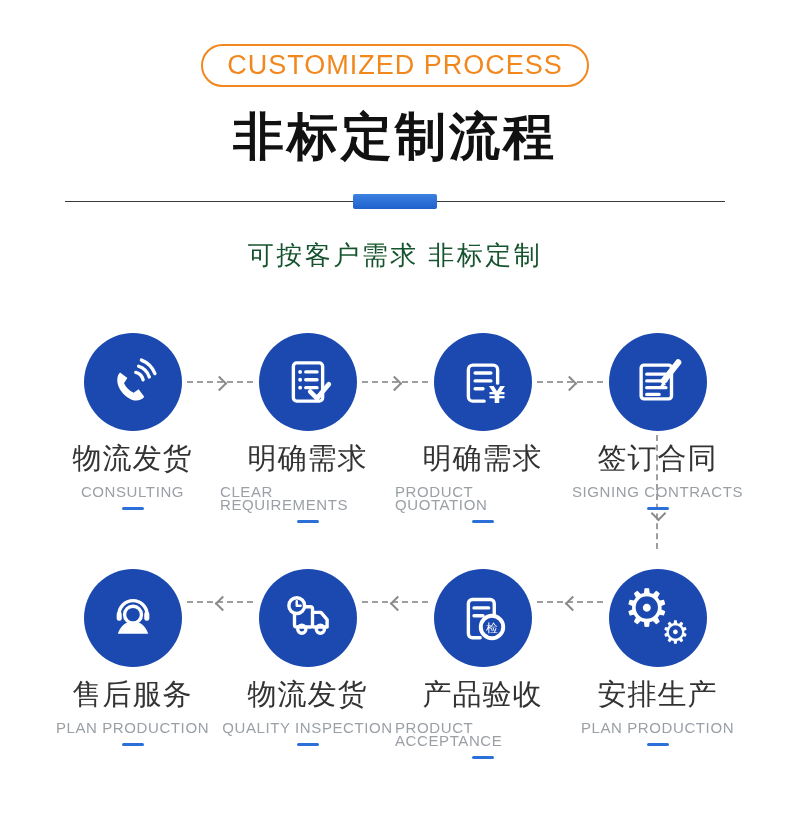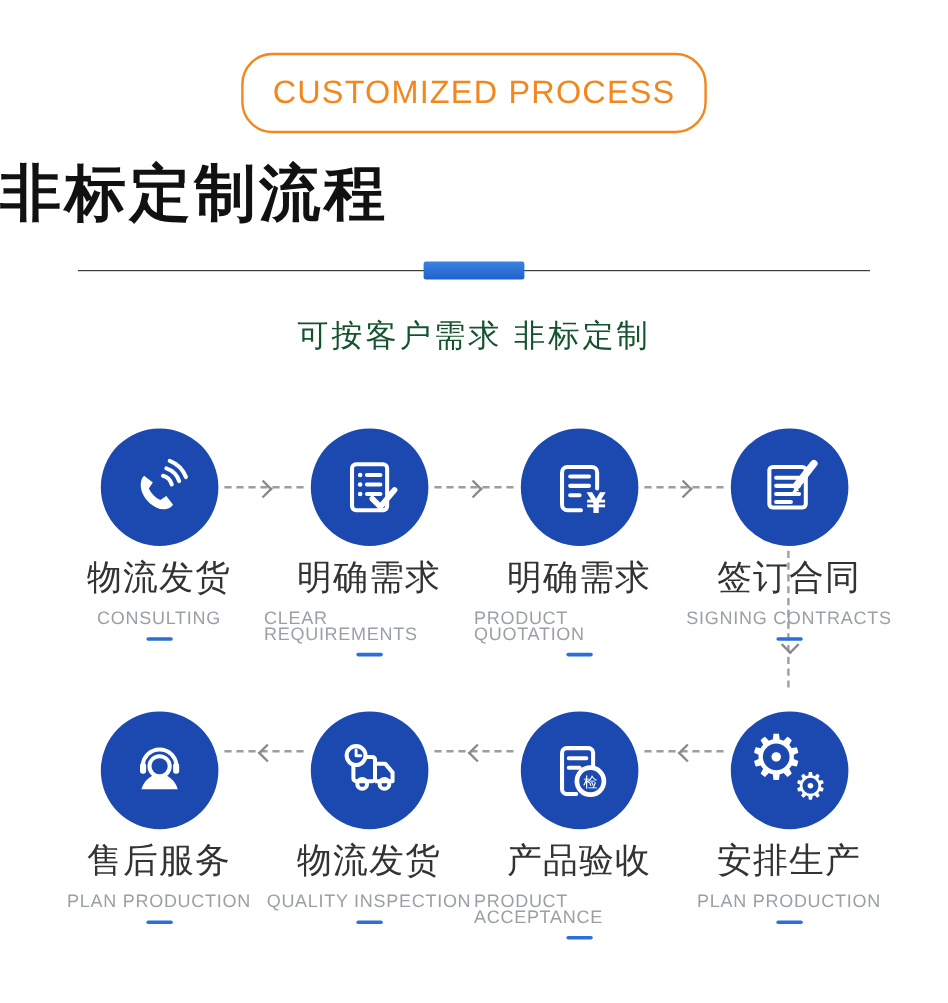--- a/index.html
+++ b/index.html
@@ -1,24 +1,24 @@
 <!DOCTYPE html>
 <html><head>
 <meta charset="utf-8">
 <style>
   html,body{margin:0;padding:0;background:#fff;}
   body{width:790px;height:836px;overflow:hidden;font-family:"Liberation Sans","DejaVu Sans",sans-serif;position:relative;}
   .page{width:790px;height:836px;position:relative;background:#fff;}
 
   
   .badge{width:max-content;margin:44px auto 0;border:2px solid #f2871d;border-radius:26px;
-         padding:16px 24px;color:#f2871d;font-size:27px;letter-spacing:1px;font-weight:400;}
-
-  
-  .title{margin:22px 0 0;text-align:left;font-size:51px;font-weight:bold;color:#111;
+         padding:4px 24px;color:#f2871d;font-size:27px;letter-spacing:1px;font-weight:400;}
+
+  
+  .title{margin:22px 0 0;text-align:center;font-size:51px;font-weight:bold;color:#111;
          letter-spacing:3px;line-height:1.1;}
 
   
   .divider{position:relative;width:660px;height:15px;margin:29px auto 0;}
   .divider-line{position:absolute;left:0;right:0;top:7px;border-top:1px solid #3a3a3a;}
   .divider-bar{position:absolute;left:50%;top:0;transform:translateX(-50%);width:84px;height:15px;
                background:linear-gradient(180deg,#3c82e0,#2061cc);border-radius:2px;}
 
   
   .subtitle{margin-top:29px;text-align:center;font-size:26px;color:#14532d;letter-spacing:2.5px;}

